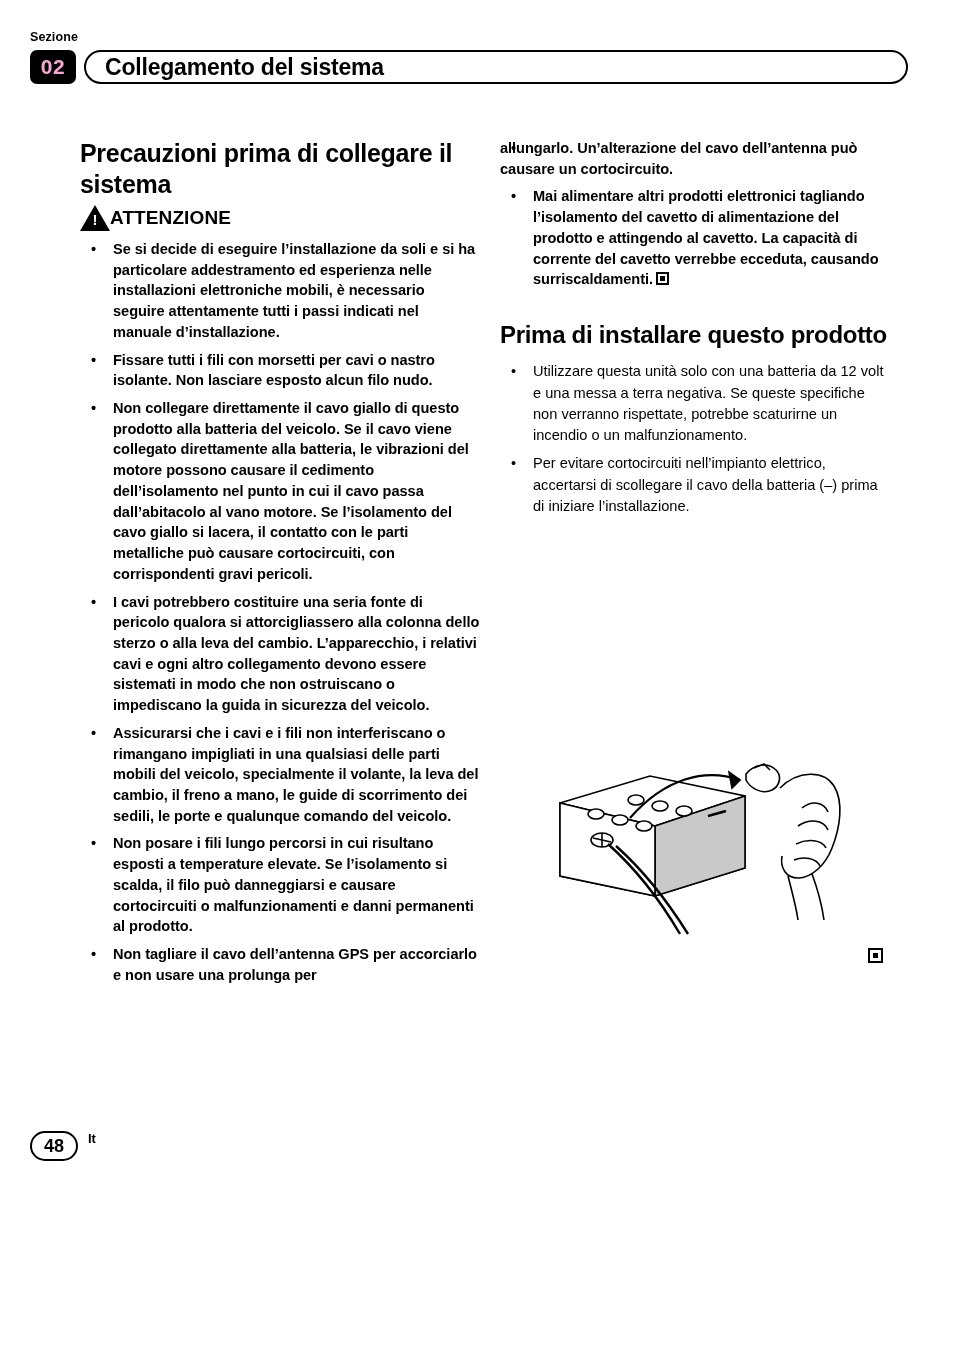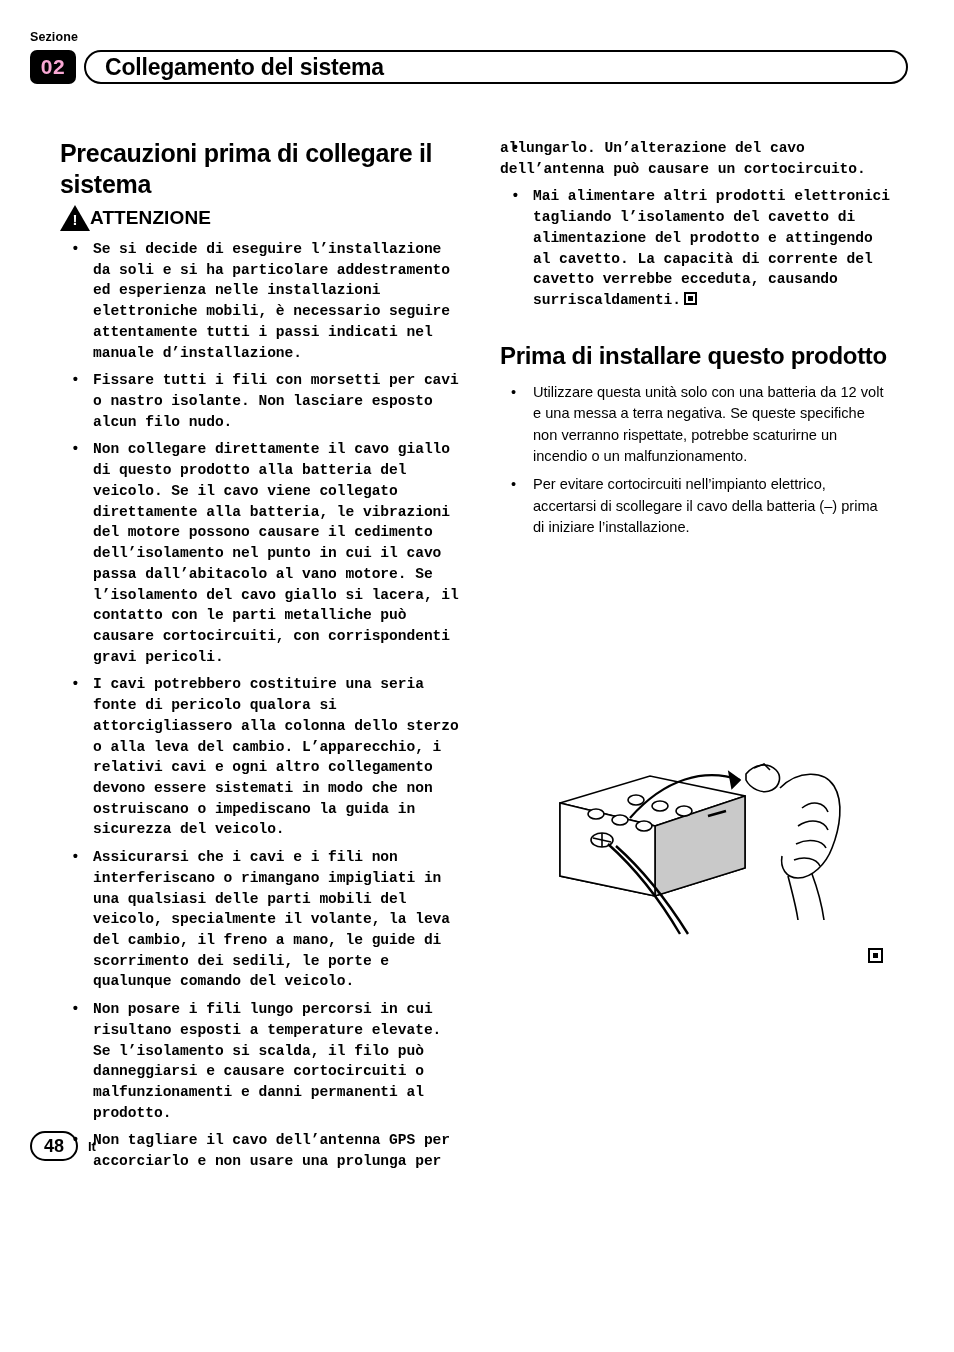--- a/index.html
+++ b/index.html
@@ -71,21 +71,21 @@
     font-weight: bold;
     letter-spacing: -0.2px;
   }
 
   
   .col {
     position: absolute;
     top: 138px;
     width: 400px;
   }
-  .col-left { left: 60px; }
+  .col-left { left: 80px; }
   .col-right { left: 500px; width: 390px; }
 
   h1.section-title {
     font-size: 25px;
     font-weight: bold;
     line-height: 1.22;
     margin: 0 0 6px 0;
     letter-spacing: -0.3px;
   }
 
@@ -134,21 +134,20 @@
   ul.blist > li::before {
     content: "\2022";
     position: absolute;
     left: 11px;
     top: 0;
     font-size: 14.6px;
   }
   ul.blist.bold > li {
     font-weight: bold;
     letter-spacing: -0.05px;
-    font-family: Liberation Mono, monospace;
   }
   ul.blist.regular > li {
     font-weight: normal;
     letter-spacing: 0px;
     line-height: 1.46;
   }
 
   h2.sub-title {
     font-size: 24px;
     font-weight: bold;
@@ -200,21 +199,20 @@
     width: 350px;
     height: 200px;
   }
 
   
   .footer {
     position: absolute;
     left: 30px;
     bottom: 22px;
     display: flex;
-    align-items: center;
     gap: 10px;
   }
   .page-num {
     width: 48px;
     height: 30px;
     border: 2.5px solid #000000;
     border-radius: 15px;
     display: flex;
     align-items: center;
     justify-content: center;

